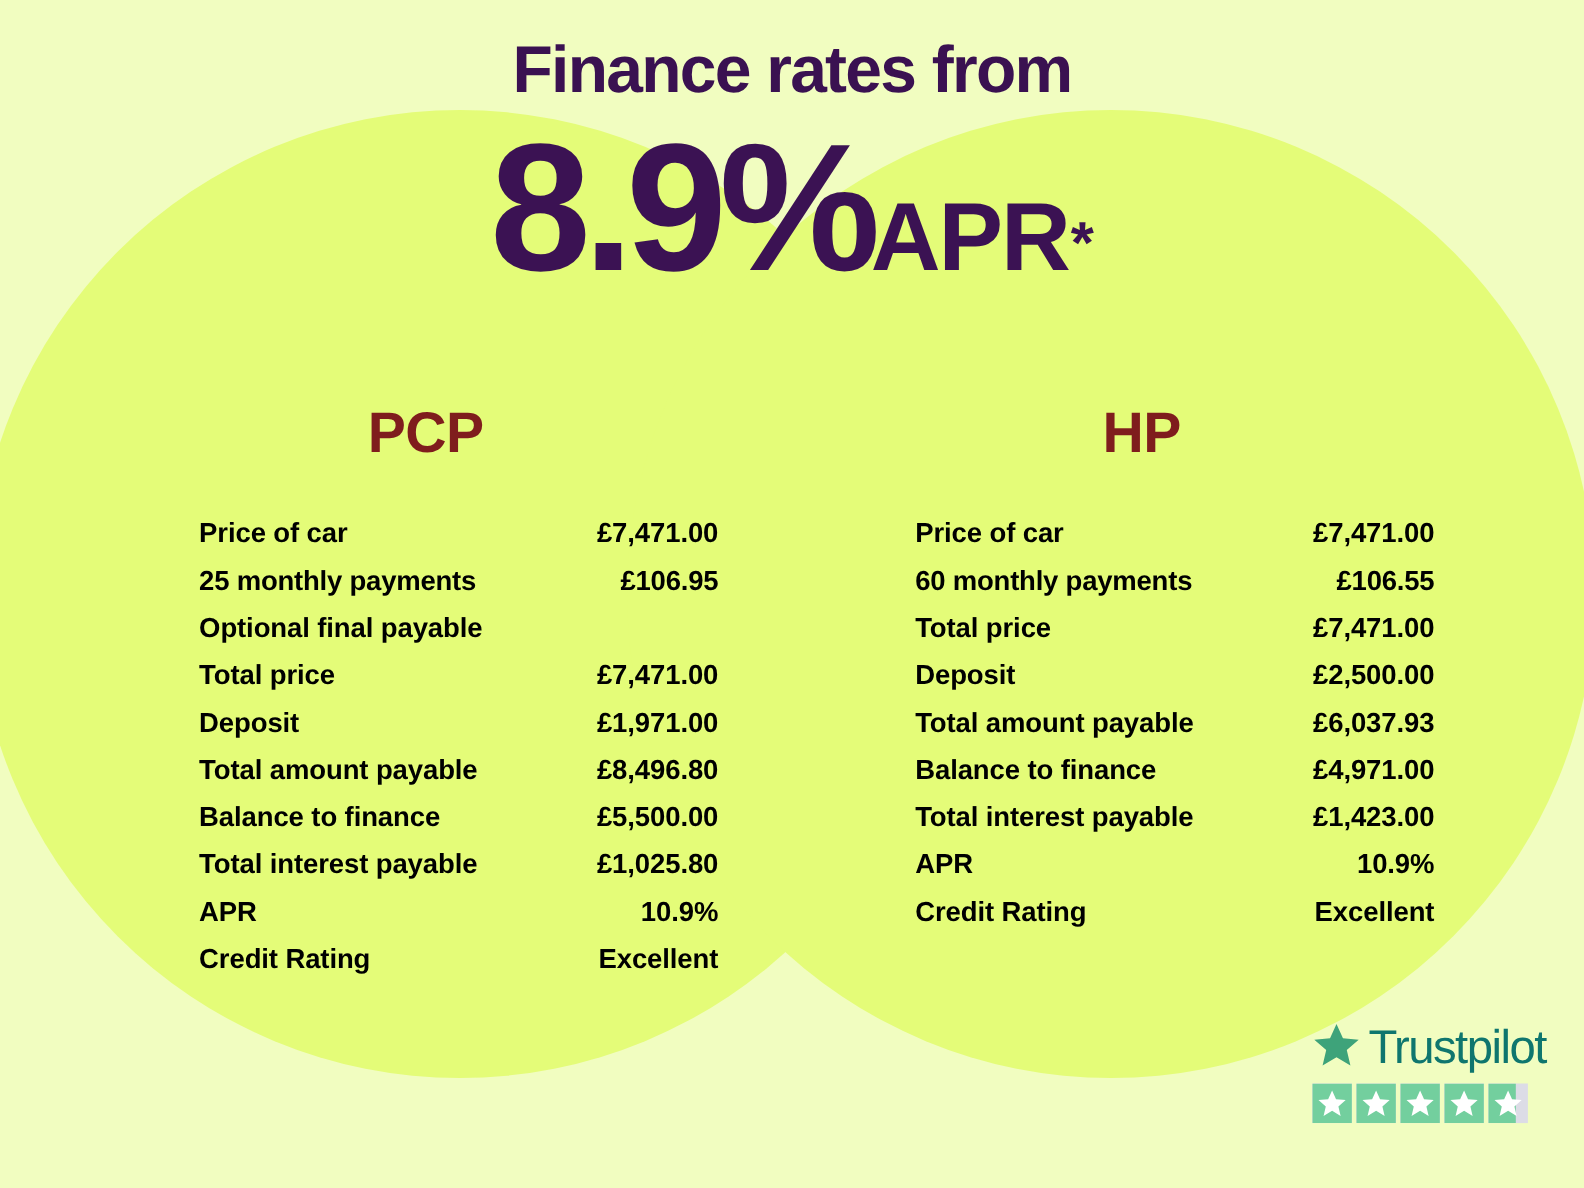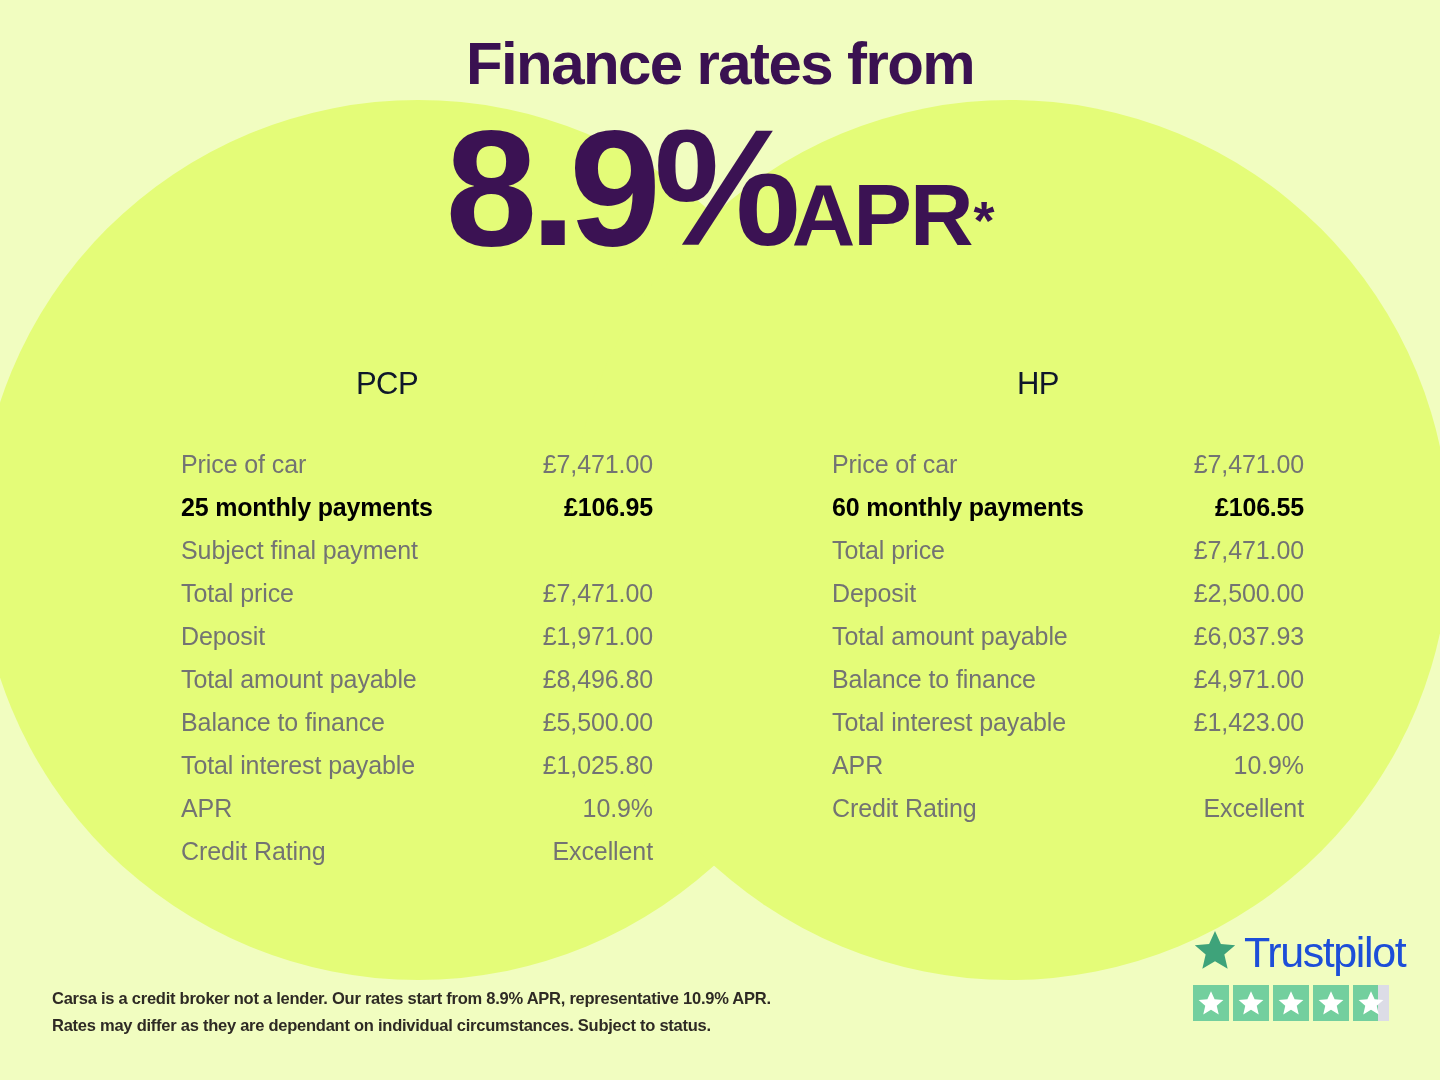--- a/index.html
+++ b/index.html
@@ -82,43 +82,44 @@
     z-index: 4;
     display: flex;
   }
   .col { width: 720px; }
   .col-inner { width: 472px; }
   .col-pcp .col-inner { margin-left: 181px; }
   .col-hp  .col-inner { margin-left: 112px; }
 
   .col-head {
     text-align: center;
-    font-size: 31px;
-    font-weight: 400;
-    color: #0f172a;
+    font-size: 52px;
+    font-weight: 700;
+    color: #7f1d1d;
     letter-spacing: -0.5px;
     margin: 0 0 44px 0;
     line-height: 1;
   }
   .col-pcp .col-head { padding-right: 60px; }
   .col-hp  .col-head { padding-right: 60px; }
 
   table.fin {
     width: 100%;
     border-collapse: collapse;
     table-layout: fixed;
   }
   table.fin td {
     font-size: 25px;
-    color: #737373;
+    color: #000000;
     padding: 0;
     height: 43px;
     vertical-align: middle;
     white-space: nowrap;
     letter-spacing: -0.1px;
+    font-weight: bold;
   }
   td.lbl { text-align: left; }
   td.val { text-align: right; }
   tr.emph td {
     font-weight: 700;
     color: #000000;
     letter-spacing: -0.2px;
   }
 
   
@@ -145,21 +146,21 @@
   }
   .tp-word {
     display: flex;
     align-items: center;
     gap: 7px;
     height: 48px;
   }
   .tp-name {
     font-size: 43px;
     font-weight: 400;
-    color: #1d4ed8;
+    color: #0f766e;
     letter-spacing: -1.4px;
     line-height: 1;
   }
   .tp-stars {
     display: flex;
     gap: 4px;
     margin-top: 9px;
   }
   .tp-star {
     position: relative;
@@ -202,21 +203,21 @@
           <tbody>
               <tr>
                 <td class="lbl">Price of car</td>
                 <td class="val">£7,471.00</td>
               </tr>
               <tr class="emph">
                 <td class="lbl">25 monthly payments</td>
                 <td class="val">£106.95</td>
               </tr>
               <tr>
-                <td class="lbl">Subject final payment</td>
+                <td class="lbl">Optional final payable</td>
                 <td class="val"></td>
               </tr>
               <tr>
                 <td class="lbl">Total price</td>
                 <td class="val">£7,471.00</td>
               </tr>
               <tr>
                 <td class="lbl">Deposit</td>
                 <td class="val">£1,971.00</td>
               </tr>
@@ -286,24 +287,20 @@
                 <td class="lbl">Credit Rating</td>
                 <td class="val">Excellent</td>
               </tr>
             </tbody>
         </table>
       </div>
     </div>
 
   </div>
 
-  <div class="disclaimer">
-    <div>Carsa is a credit broker not a lender. Our rates start from 8.9% APR, representative 10.9% APR.</div>
-    <div>Rates may differ as they are dependant on individual circumstances. Subject to status.</div>
-  </div>
 
   <div class="trustpilot">
     <div class="tp-word">
       <span>
         <svg viewBox="0 0 24 24" width="44" height="44" aria-hidden="true">
           <polygon points="12,1.6 15.2,8.7 23,9.4 17.1,14.5 18.9,22.2 12,18.1 5.1,22.2 6.9,14.5 1,9.4 8.8,8.7" fill="#3ea37a"></polygon>
         </svg>
       </span>
       <span class="tp-name">Trustpilot</span>
     </div>

